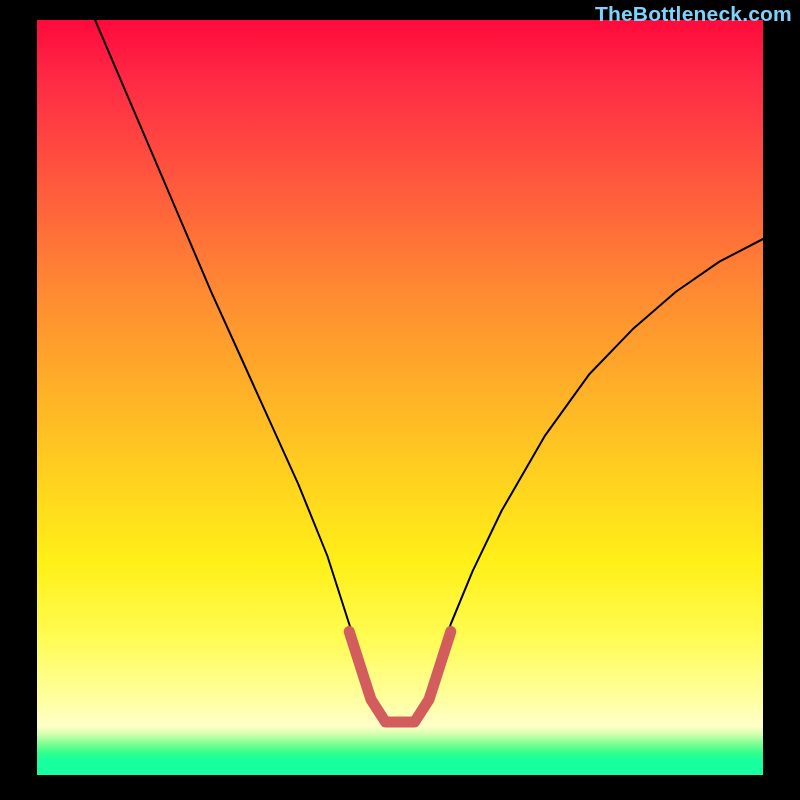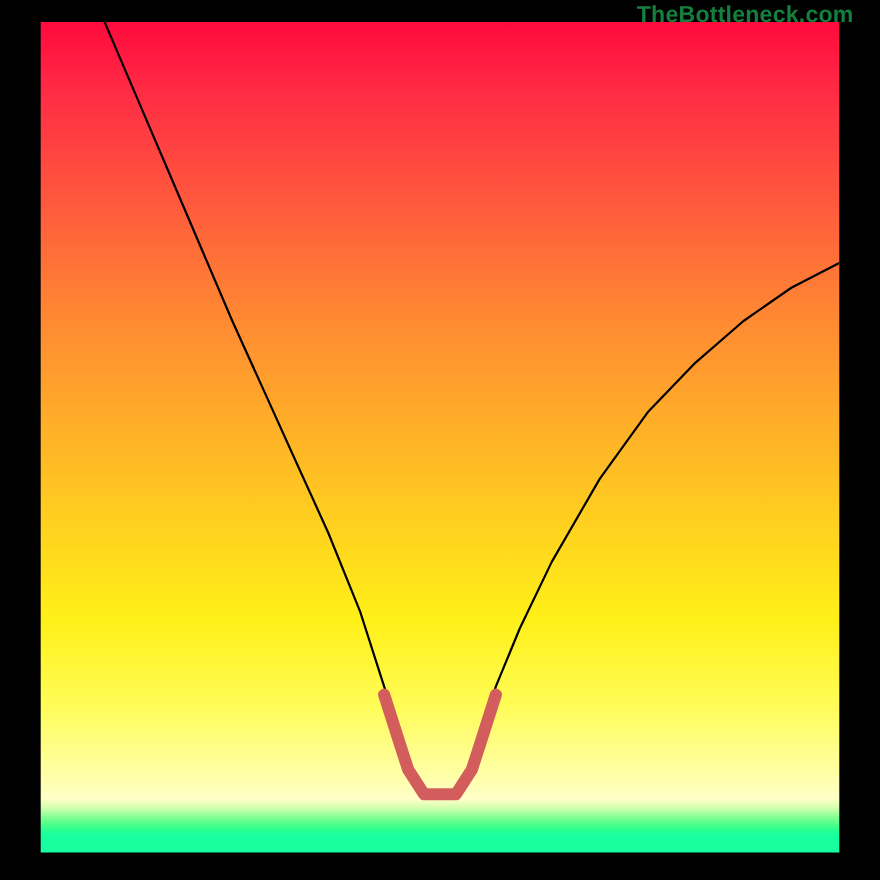--- a/index.html
+++ b/index.html
@@ -48,25 +48,25 @@
     position: absolute;
     left: 0;
     top: 0;
     width: 726px;
     height: 755px;
     display: block;
   }
   .watermark {
     position: absolute;
     top: 2px;
-    right: 24px;
+    right: 8px;
     font-size: 21px;
     font-weight: 600;
     letter-spacing: 0.2px;
-    color: #15803d;
+    color: #7dd3fc;
     user-select: none;
   }
 </style>
 </head>
 <body>
 
 <div class="frame">
 
   <div class="plot-area">
     <svg viewBox="0 0 726 755" preserveAspectRatio="none">

